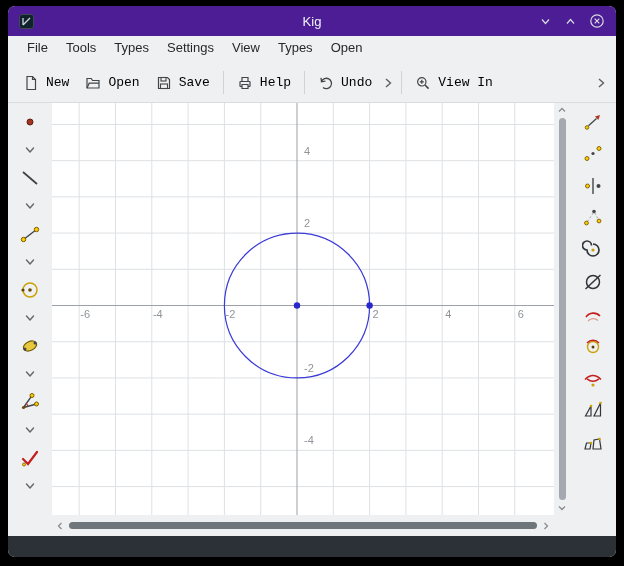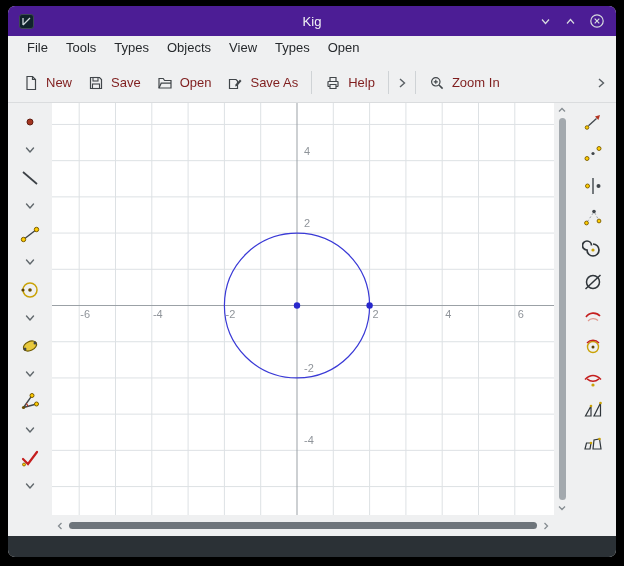--- a/index.html
+++ b/index.html
@@ -6,21 +6,21 @@
   body{width:624px;height:566px;background:#000;font-family:"Liberation Sans",sans-serif;position:relative;overflow:hidden}
   .window{position:absolute;left:8px;top:6px;width:608px;height:551px;border-radius:7px;overflow:hidden;background:#eff0f1;display:flex;flex-direction:column}
   .titlebar{height:30px;flex:0 0 30px;background:#4c1d95;position:relative;display:flex;align-items:center}
   .app-icon{margin-left:11px;display:flex;z-index:2}
   .window-title{position:absolute;left:0;right:0;text-align:center;color:#f2f4f5;font-size:13px}
   .win-controls{margin-left:auto;display:flex;align-items:center;gap:12px;padding-right:11px;z-index:2}
   .win-btn{display:flex;align-items:center;justify-content:center;background:none;border:none;padding:0}
   .menubar{height:27px;flex:0 0 27px;display:flex;align-items:flex-start;padding-left:10px;background:#eff0f1}
   .menu-item{font-size:13px;color:#26292c;padding:4px 9px;background:none;border:none;font-family:inherit}
   .toolbar{height:39px;flex:0 0 39px;display:flex;align-items:center;padding:0 7px;background:#eff0f1;border-bottom:1px solid #dadcde}
-  .tbtn{display:flex;align-items:center;gap:7px;font-size:13px;color:#7f1d1d;background:none;border:none;padding:6px 8px;font-family:Liberation Sans, sans-serif;white-space:nowrap}
+  .tbtn{display:flex;align-items:center;gap:7px;font-size:13px;color:#000000;background:none;border:none;padding:6px 8px;font-family:Liberation Mono, monospace;white-space:nowrap}
   .tsep{width:1px;height:23px;background:#cfd3d6;margin:0 5px}
   .tchev{background:none;border:none;padding:4px 3px;display:flex}
   .tchev.last{margin-left:auto}
   .main{flex:1;display:flex;min-height:0}
   .rail{display:flex;flex-direction:column;align-items:center;background:#eff0f1}
   .rail-left{width:44px;padding-top:7px;gap:9px}
   .rail-right{width:46px;padding-top:7px;gap:8px}
   .tool-btn{width:26px;height:24px;display:flex;align-items:center;justify-content:center;background:none;border:none;padding:0}
   .expander{height:14px}
   .center-col{flex:1;display:flex;flex-direction:column;min-width:0}
@@ -67,79 +67,79 @@
             <path d="M5.7,5.7 L10.3,10.3 M10.3,5.7 L5.7,10.3" stroke="#d7dbde" stroke-width="1.2"></path>
           </svg>
       </button>
     </span>
   </div>
 
   <div class="menubar">
     <button class="menu-item">File</button>
     <button class="menu-item">Tools</button>
     <button class="menu-item">Types</button>
-    <button class="menu-item">Objects</button>
+    <button class="menu-item">Settings</button>
     <button class="menu-item">View</button>
     <button class="menu-item">Types</button>
     <button class="menu-item">Open</button>
   </div>
 
   <div class="toolbar">
     <button class="tbtn">
       <svg width="16" height="16" viewBox="0 0 16 16">
           <path d="M4,1.5 h5.5 L12.5,4.5 V14.5 H4 Z" fill="none" stroke="#41464a" stroke-width="1.2"></path>
           <path d="M9.5,1.5 V4.5 H12.5" fill="none" stroke="#41464a" stroke-width="1.2"></path>
         </svg>
       <span>New</span>
     </button>
     <button class="tbtn">
       <svg width="16" height="16" viewBox="0 0 16 16">
+          <path d="M2,13 V3.5 h4.2 l1.4,2 H14 V13 Z" fill="none" stroke="#41464a" stroke-width="1.2"></path>
+          <path d="M2,13 L4.2,8.2 H14" fill="none" stroke="#41464a" stroke-width="1.2"></path>
+        </svg>
+      <span>Open</span>
+    </button>
+    <button class="tbtn">
+      <svg width="16" height="16" viewBox="0 0 16 16">
           <path d="M2.5,2.5 h9 l2,2 v9 h-11 Z" fill="none" stroke="#41464a" stroke-width="1.2"></path>
           <rect x="5" y="2.5" width="5" height="3.5" fill="none" stroke="#41464a" stroke-width="1.1"></rect>
           <rect x="4.5" y="9" width="7" height="4.5" fill="none" stroke="#41464a" stroke-width="1.1"></rect>
         </svg>
       <span>Save</span>
     </button>
-    <button class="tbtn">
-      <svg width="16" height="16" viewBox="0 0 16 16">
-          <path d="M2,13 V3.5 h4.2 l1.4,2 H14 V13 Z" fill="none" stroke="#41464a" stroke-width="1.2"></path>
-          <path d="M2,13 L4.2,8.2 H14" fill="none" stroke="#41464a" stroke-width="1.2"></path>
-        </svg>
-      <span>Open</span>
-    </button>
-    <button class="tbtn">
-      <svg width="16" height="16" viewBox="0 0 16 16">
-          <path d="M2.5,4.5 h6.5 l1.5,1.5 v7.5 h-8 Z" fill="none" stroke="#41464a" stroke-width="1.2"></path>
-          <path d="M8.5,9.5 L13,4.5 L14.5,6 L10.3,10.8 L8.2,11.4 Z" fill="#41464a" stroke="none"></path>
-        </svg>
-      <span>Save As</span>
-    </button>
     <span class="tsep"></span>
     <button class="tbtn">
       <svg width="16" height="16" viewBox="0 0 16 16">
           <path d="M5,6.5 V2.5 h6 v4" fill="none" stroke="#41464a" stroke-width="1.2"></path>
           <rect x="3" y="6.5" width="10" height="5" rx="0.5" fill="none" stroke="#41464a" stroke-width="1.2"></rect>
           <path d="M5,9.5 h6 v4 H5 Z" fill="#eff0f1" stroke="#41464a" stroke-width="1.2"></path>
         </svg>
       <span>Help</span>
     </button>
     <span class="tsep"></span>
+    <button class="tbtn">
+      <svg width="16" height="16" viewBox="0 0 16 16">
+          <path d="M3.5,6.5 A5.2,5.2 0 1 1 5,12.5" fill="none" stroke="#41464a" stroke-width="1.3"></path>
+          <path d="M3,2.8 L3.5,6.8 L7.4,6.1" fill="none" stroke="#41464a" stroke-width="1.3"></path>
+        </svg>
+      <span>Undo</span>
+    </button>
     <button class="tchev">
       <svg width="10" height="14" viewBox="0 0 10 14">
           <polyline points="3,3 7.5,7 3,11" fill="none" stroke="#5a6065" stroke-width="1.4"></polyline>
         </svg>
     </button>
     <span class="tsep"></span>
     <button class="tbtn">
       <svg width="16" height="16" viewBox="0 0 16 16">
           <circle cx="6.8" cy="6.8" r="4.2" fill="none" stroke="#41464a" stroke-width="1.2"></circle>
           <path d="M10,10 L13.6,13.6" stroke="#41464a" stroke-width="1.6"></path>
           <path d="M4.8,6.8 h4 M6.8,4.8 v4" stroke="#41464a" stroke-width="1.2"></path>
         </svg>
-      <span>Zoom In</span>
+      <span>View In</span>
     </button>
     <button class="tchev last">
       <svg width="10" height="14" viewBox="0 0 10 14">
           <polyline points="3,3 7.5,7 3,11" fill="none" stroke="#5a6065" stroke-width="1.4"></polyline>
         </svg>
     </button>
   </div>
 
   <div class="main">
 

